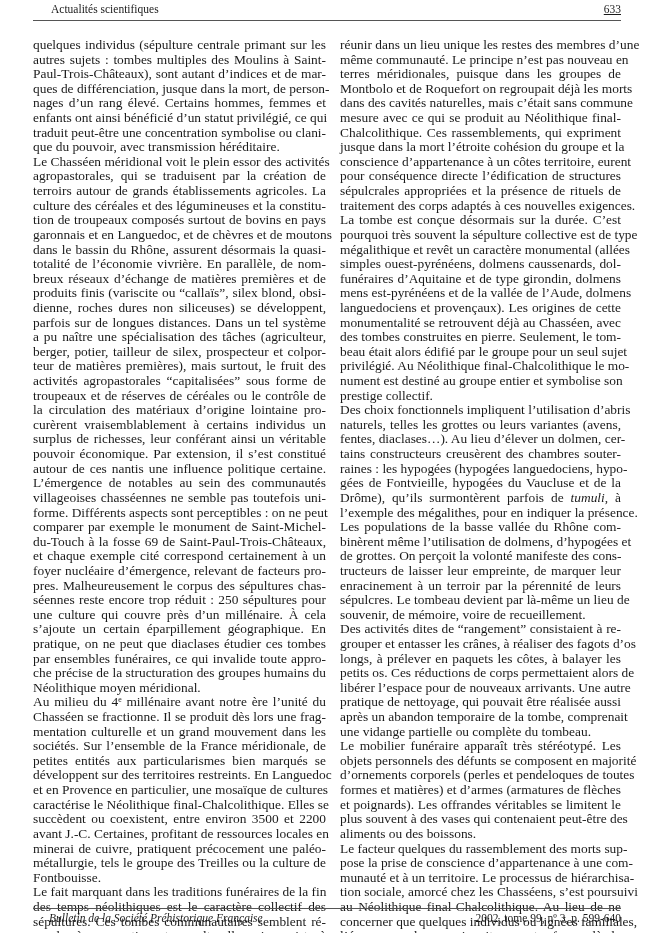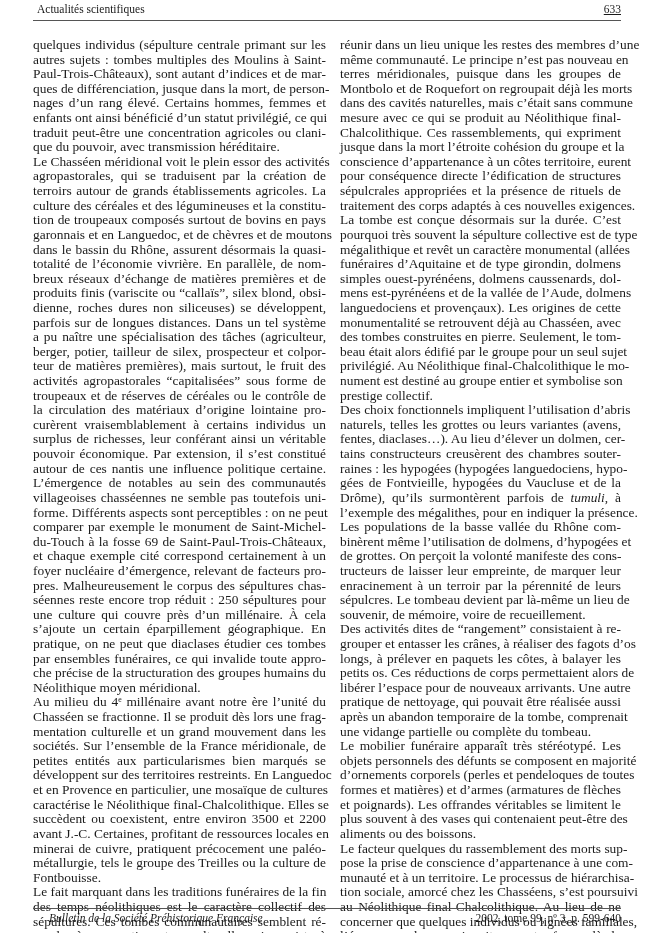--- a/index.html
+++ b/index.html
@@ -1,20 +1,20 @@
 <!DOCTYPE html>
 <html><head>
 <meta charset="utf-8">
 <style>
   html, body { margin: 0; padding: 0; background: #ffffff; }
   body { width: 651px; height: 933px; position: relative; overflow: hidden;
          font-family: "Liberation Serif", "DejaVu Serif", serif; color: #1a1a1a; }
   .running-head { position: absolute; left: 33px; top: 3px; width: 588px; height: 16px;
                   font-size: 11.5px; }
-  .running-head .title { position: absolute; left: 4px; top: 0; }
+  .running-head .title { position: absolute; left: 18px; top: 0; }
   .running-head .pageno { position: absolute; right: 0; top: 0; text-decoration: underline; }
   .rule-top { position: absolute; left: 33px; top: 20px; width: 588px; height: 0;
               border-top: 1px solid #555; }
   .col { position: absolute; top: 38px; font-size: 13.4px; line-height: 14.62px; }
   .col-left { left: 33px; width: 293px; }
   .col-right { left: 340px; width: 281px; }
   .line { display: block; white-space: nowrap; text-align: justify; text-align-last: justify; height: 14.62px; overflow: visible; }
   .line.last { text-align-last: left; }
   .rule-bottom { position: absolute; left: 33px; top: 908px; width: 588px; height: 0;
                  border-top: 1px solid #555; }
@@ -32,21 +32,21 @@
 </div>
 <div class="rule-top"></div>
 
 <div class="col col-left" id="col-left">
     <span class="line">quelques individus (sépulture centrale primant sur les</span>
     <span class="line">autres sujets : tombes multiples des Moulins à Saint-</span>
     <span class="line">Paul-Trois-Châteaux), sont autant d’indices et de mar-</span>
     <span class="line">ques de différenciation, jusque dans la mort, de person-</span>
     <span class="line">nages d’un rang élevé. Certains hommes, femmes et</span>
     <span class="line">enfants ont ainsi bénéficié d’un statut privilégié, ce qui</span>
-    <span class="line">traduit peut-être une concentration agricoles ou clani-</span>
+    <span class="line">traduit peut-être une concentration symbolise ou clani-</span>
     <span class="line last">que du pouvoir, avec transmission héréditaire.</span>
     <span class="line">Le Chasséen méridional voit le plein essor des activités</span>
     <span class="line">agropastorales, qui se traduisent par la création de</span>
     <span class="line">terroirs autour de grands établissements agricoles. La</span>
     <span class="line">culture des céréales et des légumineuses et la constitu-</span>
     <span class="line">tion de troupeaux composés surtout de bovins en pays</span>
     <span class="line">garonnais et en Languedoc, et de chèvres et de moutons</span>
     <span class="line">dans le bassin du Rhône, assurent désormais la quasi-</span>
     <span class="line">totalité de l’économie vivrière. En parallèle, de nom-</span>
     <span class="line">breux réseaux d’échange de matières premières et de</span>
@@ -105,22 +105,22 @@
     <span class="line">mesure avec ce qui se produit au Néolithique final-</span>
     <span class="line">Chalcolithique. Ces rassemblements, qui expriment</span>
     <span class="line">jusque dans la mort l’étroite cohésion du groupe et la</span>
     <span class="line">conscience d’appartenance à un côtes territoire, eurent</span>
     <span class="line">pour conséquence directe l’édification de structures</span>
     <span class="line">sépulcrales appropriées et la présence de rituels de</span>
     <span class="line">traitement des corps adaptés à ces nouvelles exigences.</span>
     <span class="line">La tombe est conçue désormais sur la durée. C’est</span>
     <span class="line">pourquoi très souvent la sépulture collective est de type</span>
     <span class="line">mégalithique et revêt un caractère monumental (allées</span>
+    <span class="line">simples ouest-pyrénéens, dolmens caussenards, dol-</span>
     <span class="line">funéraires d’Aquitaine et de type girondin, dolmens</span>
-    <span class="line">simples ouest-pyrénéens, dolmens caussenards, dol-</span>
     <span class="line">mens est-pyrénéens et de la vallée de l’Aude, dolmens</span>
     <span class="line">languedociens et provençaux). Les origines de cette</span>
     <span class="line">monumentalité se retrouvent déjà au Chasséen, avec</span>
     <span class="line">des tombes construites en pierre. Seulement, le tom-</span>
     <span class="line">beau était alors édifié par le groupe pour un seul sujet</span>
     <span class="line">privilégié. Au Néolithique final-Chalcolithique le mo-</span>
     <span class="line">nument est destiné au groupe entier et symbolise son</span>
     <span class="line last">prestige collectif.</span>
     <span class="line">Des choix fonctionnels impliquent l’utilisation d’abris</span>
     <span class="line">naturels, telles les grottes ou leurs variantes (avens,</span>

